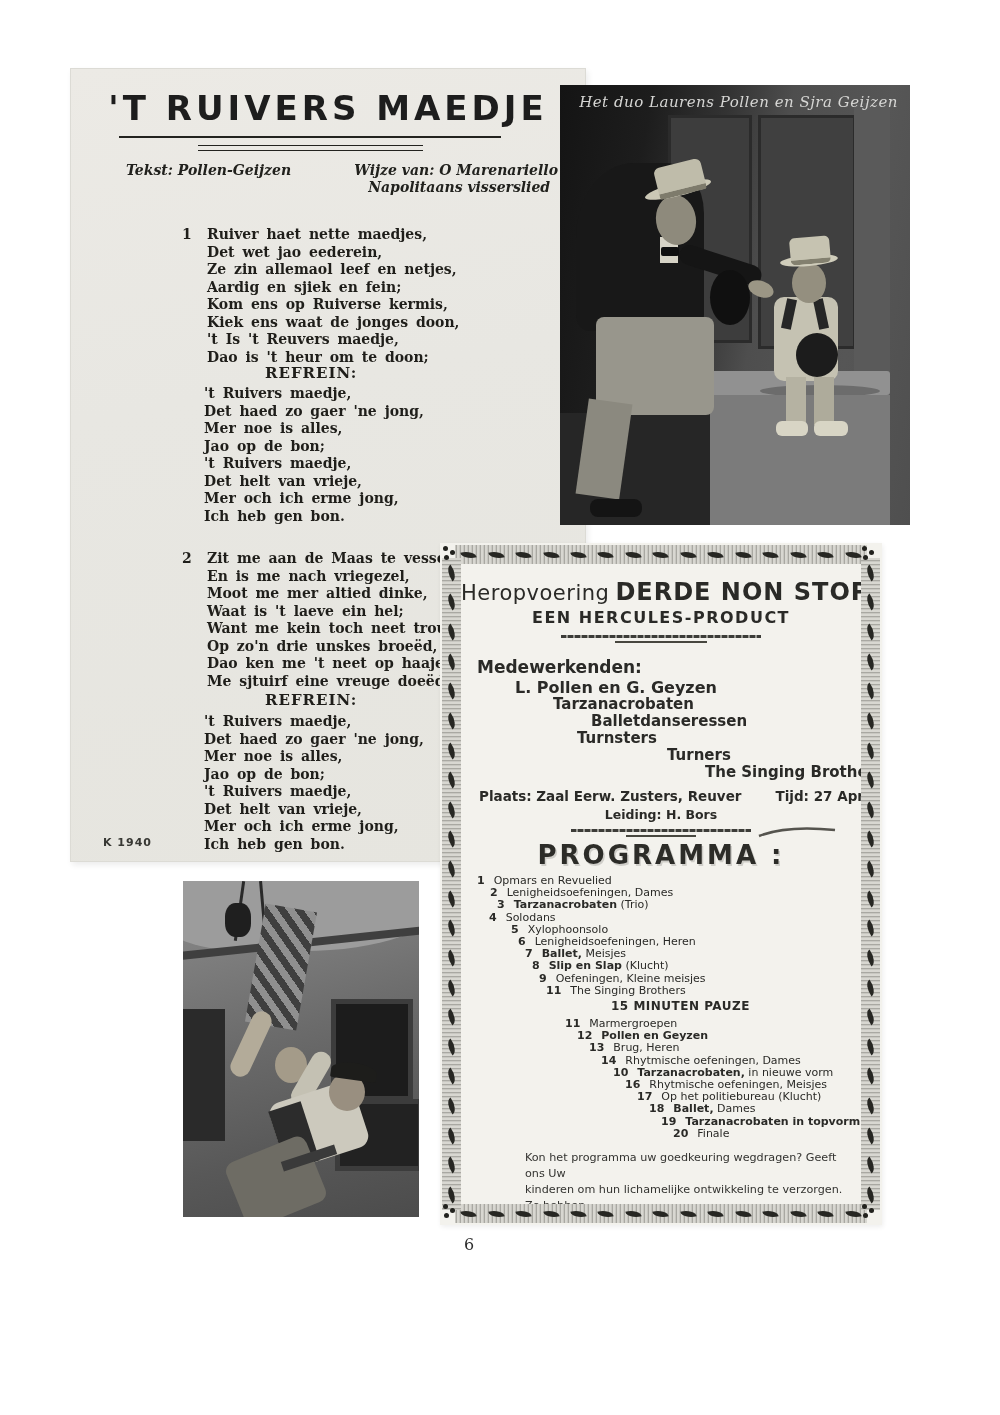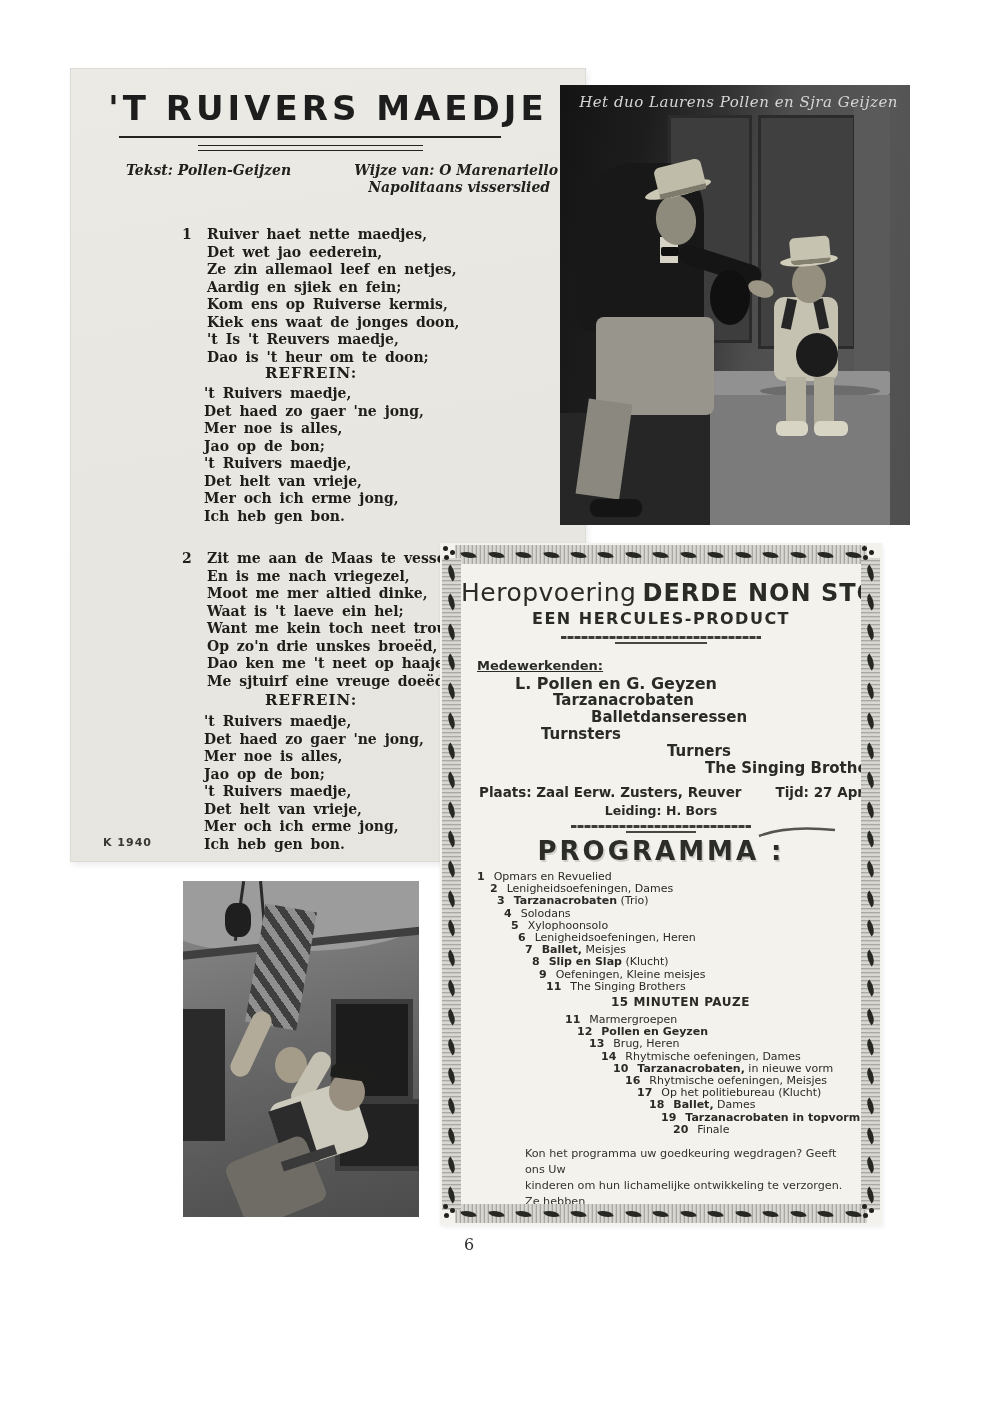--- a/index.html
+++ b/index.html
@@ -80,28 +80,28 @@
   .band-left{left:2px;} .band-right{right:2px;}
   .leaf{display:inline-block;flex:none;width:15px;height:8px;background:#272723;
         border-radius:0 100% 0 100%;transform:rotate(-12deg);}
   .band-left .leaf,.band-right .leaf{transform:rotate(55deg);}
   .cdots{position:absolute;width:14px;height:14px;}
   .cdots::before{content:"";position:absolute;width:5px;height:5px;border-radius:50%;background:#22221e;
         box-shadow:7px 4px 0 #22221e,1px 9px 0 #22221e;}
   .cd-tl{left:3px;top:3px;} .cd-tr{right:6px;top:3px;} .cd-bl{left:3px;bottom:7px;} .cd-br{right:6px;bottom:7px;}
   .flyer-inner{position:absolute;left:21px;right:21px;top:21px;bottom:21px;overflow:hidden;color:#2a2a27;}
   .fly-head{margin-top:14px;text-align:center;white-space:nowrap;}
-  .fly-head .prefix{font-size:25px;font-weight:500;letter-spacing:0.5px;margin-right:6px;}
+  .fly-head .prefix{font-size:21px;font-weight:500;letter-spacing:0.5px;margin-right:6px;}
   .fly-head .title{font-size:24px;font-weight:600;letter-spacing:1px;}
   .fly-sub{text-align:center;font-weight:bold;font-size:16px;line-height:20px;letter-spacing:1.5px;margin-top:2px;}
   .deco{margin-top:7px;}
   .deco .l1{width:200px;height:3px;margin:0 auto;background:repeating-linear-gradient(90deg,#3c3c38 0 5px,#9a9a94 5px 7px);}
   .deco .l2{width:92px;height:2px;margin:3px auto 0;background:#47473f;}
   .deco2 .l1{width:180px;} .deco2 .l2{width:70px;}
-  .medew{margin:14px 0 0 16px;font-size:13px;font-weight:600;text-decoration:underline;}
+  .medew{margin:14px 0 0 16px;font-size:17px;font-weight:600;}
   .cast{margin-top:2px;}
   .cast div{font-weight:bold;font-size:15px;line-height:17px;white-space:nowrap;}
   .cast div:first-child{font-size:16px;}
   .plaats-row{margin:7px 0 0 18px;display:flex;gap:34px;font-weight:bold;font-size:13.5px;line-height:17px;white-space:nowrap;}
   .leiding{text-align:center;font-size:12.5px;font-weight:600;line-height:15px;margin-top:2px;}
   .swoosh{position:absolute;left:296px;top:258px;}
   .prog-head{margin-top:3px;text-align:center;font-weight:800;font-size:26px;line-height:30px;
          letter-spacing:3px;color:#2c2c28;text-shadow:1.5px 1.5px 0 rgba(44,44,40,0.18);}
   .prog-list{margin-top:5px;font-size:11px;line-height:12.2px;}
   .prog-row{white-space:nowrap;}
@@ -338,21 +338,21 @@
       <div class="deco">
           <div class="l1"></div>
           <div class="l2"></div>
         </div>
 
       <div class="medew">Medewerkenden:</div>
       <div class="cast">
         <div style="margin-left:54px">L. Pollen en G. Geyzen</div>
         <div style="margin-left:92px">Tarzanacrobaten</div>
         <div style="margin-left:130px">Balletdanseressen</div>
-        <div style="margin-left:80px">Turnsters</div>
+        <div style="margin-left:116px">Turnsters</div>
         <div style="margin-left:206px">Turners</div>
         <div style="margin-left:244px">The Singing Brothers</div>
       </div>
 
       <div class="plaats-row">
         <span>Plaats: Zaal Eerw. Zusters, Reuver</span>
         <span>Tijd: 27 April 1941, 7 uur</span>
       </div>
       <div class="leiding">Leiding: H. Bors</div>
       <svg class="swoosh" width="80" height="18">
@@ -362,21 +362,21 @@
           <div class="l1"></div>
           <div class="l2"></div>
         </div>
 
       <div class="prog-head">PROGRAMMA :</div>
 
       <div class="prog-list">
         <div class="prog-row" style="margin-left:16px"><span class="num">1</span><span class="b"></span><span>Opmars en Revuelied</span></div>
         <div class="prog-row" style="margin-left:29px"><span class="num">2</span><span class="b"></span><span>Lenigheidsoefeningen, Dames</span></div>
         <div class="prog-row" style="margin-left:36px"><span class="num">3</span><span class="b">Tarzanacrobaten</span><span> (Trio)</span></div>
-        <div class="prog-row" style="margin-left:43px"><span class="num">4</span><span class="b"></span><span>Solodans</span></div>
+        <div class="prog-row" style="margin-left:28px"><span class="num">4</span><span class="b"></span><span>Solodans</span></div>
         <div class="prog-row" style="margin-left:50px"><span class="num">5</span><span class="b"></span><span>Xylophoonsolo</span></div>
         <div class="prog-row" style="margin-left:57px"><span class="num">6</span><span class="b"></span><span>Lenigheidsoefeningen, Heren</span></div>
         <div class="prog-row" style="margin-left:64px"><span class="num">7</span><span class="b">Ballet,</span><span> Meisjes</span></div>
         <div class="prog-row" style="margin-left:71px"><span class="num">8</span><span class="b">Slip en Slap</span><span> (Klucht)</span></div>
         <div class="prog-row" style="margin-left:78px"><span class="num">9</span><span class="b"></span><span>Oefeningen, Kleine meisjes</span></div>
         <div class="prog-row" style="margin-left:85px"><span class="num">11</span><span class="b"></span><span>The Singing Brothers</span></div>
       </div>
 
       <div class="pauze">15 MINUTEN PAUZE</div>
 

